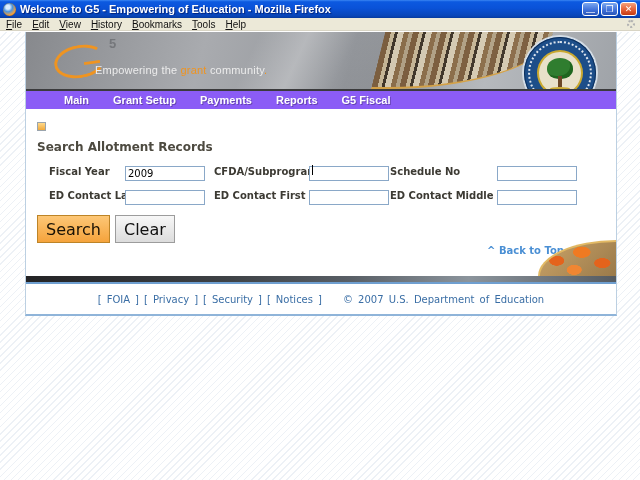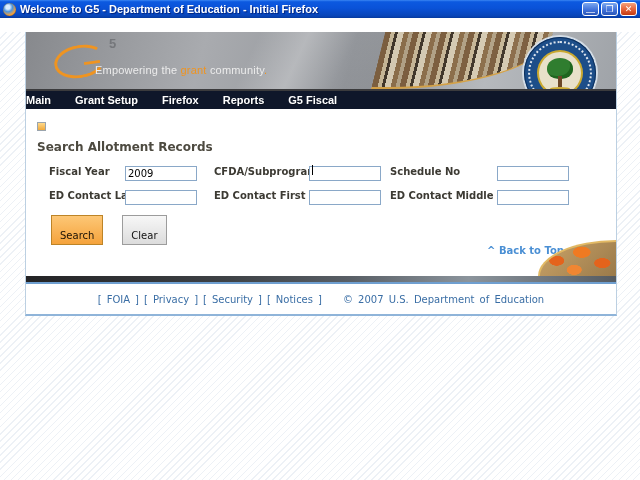--- a/index.html
+++ b/index.html
@@ -51,40 +51,40 @@
     box-shadow: 0 0 0 2px #d4dde6, inset 0 0 0 1px #0c2f5c; }
   .seal::before { content:""; position:absolute; inset:4px; border-radius:50%; border:2px dotted rgba(255,255,255,.85); }
   .seal-inner { position:absolute; inset:15px; border-radius:50%; background:#e8e1ca; box-shadow:0 0 0 2px #caa92f; }
   .tree-top { position:absolute; left:50%; top:6px; transform:translateX(-50%); width:26px; height:21px;
     background:#2f7d2f; border-radius:50% 50% 46% 46%;
     box-shadow: inset -3px -3px 0 rgba(0,60,0,.35); }
   .tree-trunk { position:absolute; left:50%; bottom:7px; transform:translateX(-50%); width:4px; height:11px; background:#6b4726; }
   .tree-base { position:absolute; left:50%; bottom:4px; transform:translateX(-50%); width:20px; height:3px; background:#caa92f; border-radius:50%; }
 
   
-  .nav { height:20px; background:#0f172a; border-top:2px solid #3b3b3d; display:flex; align-items:center;
-    gap:24px; }
+  .nav { height:20px; background:#8b5cf6; border-top:2px solid #3b3b3d; display:flex; align-items:center;
+    gap:24px; padding-left:38px; }
   .nav-item { color:#fff; font-weight:bold; font-size:11px; text-shadow:1px 1px 0 rgba(0,0,0,.28); cursor:pointer; }
 
   
   .content { position:relative; height:167px; background:#fff; font-family:"DejaVu Sans", sans-serif; }
   .page-title-row { display:flex; align-items:center; gap:6px; padding:13px 0 0 11px; }
   .bullet-icon { width:9px; height:9px; background:linear-gradient(180deg,#ffd98a,#f0a93c); border:1px solid #9aa4ad; }
   .page-title { color:#3a72b0; font-weight:bold; font-size:11.5px; }
   .section-title { padding:9px 0 0 11px; font-size:12px; font-weight:bold; color:#4d4a40; }
   .form-grid { display:grid; grid-template-columns:88px 78px 106px 70px 118px 70px; align-items:center;
     row-gap:5px; padding:8px 0 0 11px; }
   .flabel { font-size:10px; font-weight:bold; color:#3c3a33; white-space:nowrap;padding-left:12px; }
   .flabel.pad { padding-left:11px; }
   .fld-wrap { position:relative; }
-  input.fld { width:72px; height:15px; border:1px solid #8aa8c8; font-size:10px; padding:0 2px;
+  input.fld { width:80px; height:15px; border:1px solid #8aa8c8; font-size:10px; padding:0 2px;
     font-family:"DejaVu Sans", sans-serif; color:#000; background:#fff; }
   .caret { position:absolute; left:3px; top:3px; width:1px; height:10px; background:#000; }
   .btn-row { display:flex; gap:5px; padding:10px 0 0 11px; }
-  .btn { font-size:10px; font-family:"DejaVu Sans", sans-serif; padding:14px 8px 3px; cursor:pointer;margin-left:14px; }
+  .btn { font-size:16px; font-family:"DejaVu Sans", sans-serif; padding:4px 8px 3px; cursor:pointer; }
   .btn-search { background:linear-gradient(#fdc776,#f5a33c); border:1px solid #bd8427; color:#1a1205; }
   .btn-clear { background:linear-gradient(#f7f7f7,#dcdcdc); border:1px solid #9c9c9c; color:#111; }
   .back-to-top { position:absolute; right:52px; top:136px; color:#4a8fd4; font-size:10px; font-weight:bold;
     text-decoration:none; }
   .corner-graphic { position:absolute; right:0; bottom:0; width:78px; height:36px;
     border-top-left-radius:100% 100%; border-top:2px solid #e2b964; border-left:2px solid #e2b964;
     background:
       radial-gradient(ellipse 12px 8px at 22% 55%, #e4631c 0 60%, transparent 65%),
       radial-gradient(ellipse 14px 9px at 55% 30%, #ef7a22 0 60%, transparent 65%),
       radial-gradient(ellipse 13px 8px at 82% 62%, #e4631c 0 60%, transparent 65%),
@@ -99,30 +99,40 @@
   .footer a { color:#3a6ea5; text-decoration:none; }
   .footer .copyright { margin-left:16px; }
 </style>
 </head>
 <body>
 
 <div class="window">
 
   <div class="titlebar">
     <div class="ff-icon"></div>
-    <div class="title-text">Welcome to G5 - Department of Education - Initial Firefox</div>
+    <div class="title-text">Welcome to G5 - Empowering of Education - Mozilla Firefox</div>
     <div class="win-btns">
       <div class="win-btn min">
           <span>—</span>
         </div>
       <div class="win-btn"><span>❐</span></div>
       <div class="win-btn close"><span>✕</span></div>
     </div>
   </div>
 
+  <div class="menubar">
+    <span class="menu-item">File</span>
+    <span class="menu-item">Edit</span>
+    <span class="menu-item">View</span>
+    <span class="menu-item">History</span>
+    <span class="menu-item">Bookmarks</span>
+    <span class="menu-item">Tools</span>
+    <span class="menu-item">Help</span>
+    <div class="throbber"></div>
+  </div>
 
   <div class="viewport">
     <div class="page">
 
       <div class="banner">
         <div class="g-ellipse"></div>
         <div class="g-bar"></div>
         <div class="logo-5">5</div>
         <div class="tagline"><span>Empowering the </span><span class="hl">grant</span><span> community</span><span class="dot">.</span></div>
         <div class="books"></div>
@@ -131,21 +141,21 @@
             <div class="tree-top"></div>
             <div class="tree-trunk"></div>
             <div class="tree-base"></div>
           </div>
         </div>
       </div>
 
       <div class="nav">
         <span class="nav-item">Main</span>
         <span class="nav-item">Grant Setup</span>
-        <span class="nav-item">Firefox</span>
+        <span class="nav-item">Payments</span>
         <span class="nav-item">Reports</span>
         <span class="nav-item">G5 Fiscal</span>
       </div>
 
       <div class="content">
         <div class="page-title-row">
           <div class="bullet-icon"></div>
         </div>
         <div class="section-title">Search Allotment Records</div>
 

